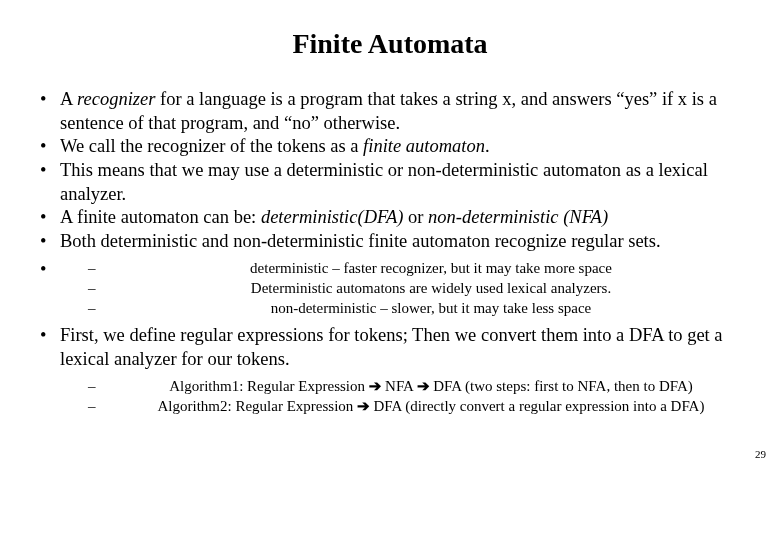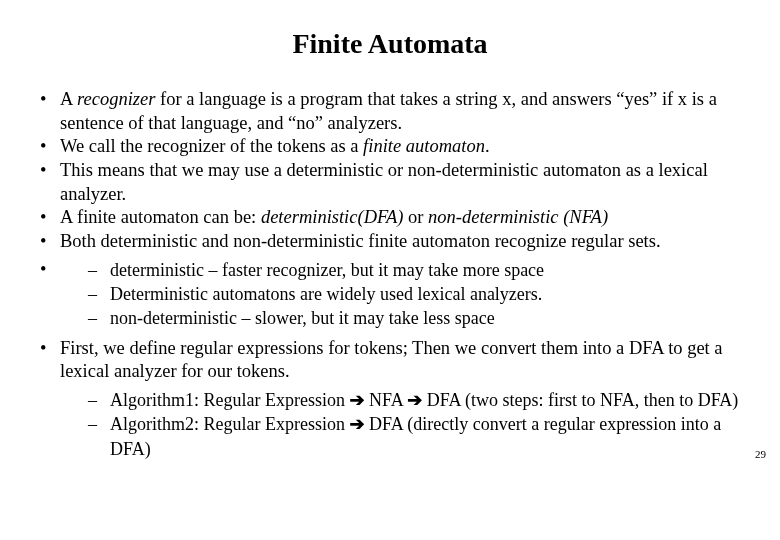--- a/index.html
+++ b/index.html
@@ -44,22 +44,23 @@
     font-size: 18.5px;
   }
   ul.sub {
     list-style: none;
     margin: 4px 0 6px 0;
     padding: 0 0 0 28px;
   }
   ul.sub > li {
     position: relative;
     padding-left: 22px;
-    font-size: 18px;
+    font-size: 15px;
     line-height: 1.35;
+    text-align: center;
   }
   ul.sub > li::before {
     content: "–";
     position: absolute;
     left: 0;
     top: 0;
   }
   .it { font-style: italic; text-align: center; }
   .arrow {
     font-family: Arial, sans-serif;
@@ -74,21 +75,21 @@
   }
 </style>
 </head>
 <body>
 
 <div class="slide">
   <div class="title">Finite Automata</div>
 
   <ul class="top">
     <li>
-      <span>A </span><span class="it">recognizer</span><span> for a language is a program that takes a string x, and answers “yes” if x is a sentence of that language, and “no” analyzers.</span>
+      <span>A </span><span class="it">recognizer</span><span> for a language is a program that takes a string x, and answers “yes” if x is a sentence of that program, and “no” otherwise.</span>
     </li>
     <li>
       <span>We call the recognizer of the tokens as a </span><span class="it">finite automaton</span><span>.</span>
     </li>
     <li>
       <span>This means that we may use a deterministic or non-deterministic automaton as a lexical analyzer.</span>
     </li>
     <li>
       <span>A finite automaton can be: </span><span class="it">deterministic(DFA) </span><span>or </span><span class="it">non-deterministic (NFA)</span>
     </li>

